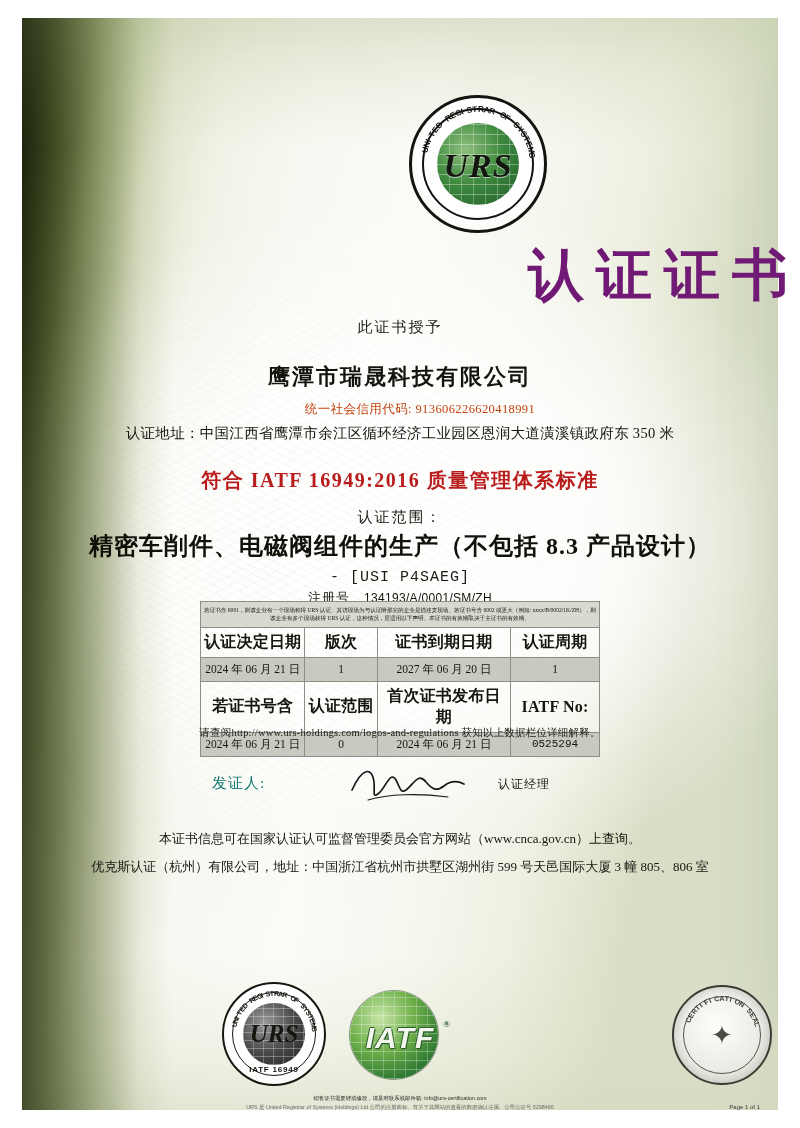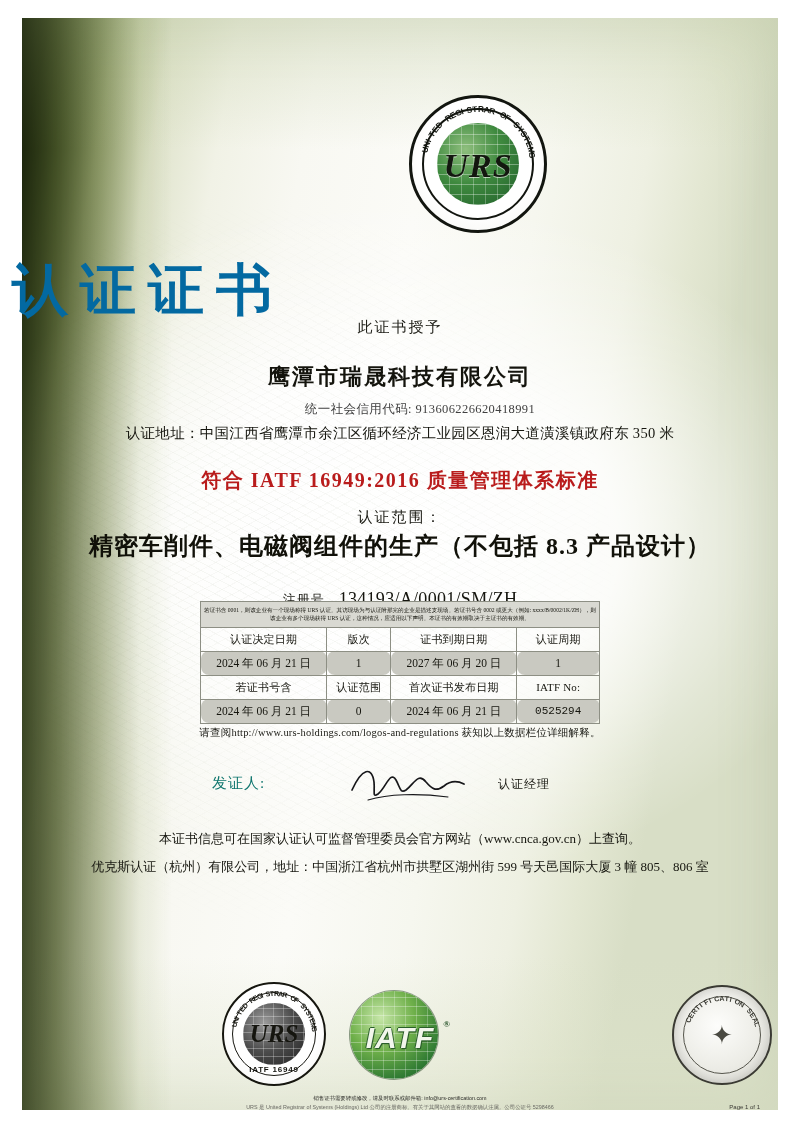--- a/index.html
+++ b/index.html
@@ -125,27 +125,27 @@
   }
   .seal-arc span {
     position: absolute;
     left: 50%; top: 50%;
     transform-origin: 0 0;
   }
 
   
   .title-cn {
     position: absolute;
-    left: 0; right: 0; top: 253px;
-    text-align: left;
+    left: 0; right: 0; top: 238px;
+    text-align: right;
     font-family: "Liberation Serif", serif;
     font-size: 56px;
     font-weight: bold;
     letter-spacing: 12px;
-    color: #0369a1;
+    color: #701a75;
     text-indent: 12px;
   }
   .awarded {
     position: absolute;
     left: 0; right: 0; top: 318px;
     text-align: center;
     font-size: 15px;
     letter-spacing: 2px;
     color: #1b1b14;
   }
@@ -157,21 +157,21 @@
     font-weight: bold;
     letter-spacing: 2px;
     color: #14140d;
   }
   .credit-code {
     position: absolute;
     left: 0; right: 0; top: 401px;
     text-align: center;
     font-size: 12.5px;
     letter-spacing: .4px;
-    color: #404040;
+    color: #c2410c;
     padding-left: 40px;
   }
   .addr {
     position: absolute;
     left: 0; right: 0; top: 424px;
     text-align: center;
     font-size: 14.5px;
     letter-spacing: .3px;
     color: #16160f;
   }
@@ -220,51 +220,51 @@
     align-items: center;
     justify-content: center;
     gap: 14px;
   }
   .regline .lbl {
     font-size: 13px;
     letter-spacing: 1px;
     color: #1b1b14;
   }
   .regline .val {
-    font-family: Liberation Serif, serif;
-    font-size: 18px;
+    font-family: Liberation Sans, sans-serif;
+    font-size: 12px;
     letter-spacing: .3px;
     color: #15150e;
   }
 
   
   .datatable {
     position: absolute;
     left: 200px; top: 601px;
     width: 400px;
     border-collapse: collapse;
     font-size: 11.5px;
   }
   .datatable td {
     border: 1px solid #8d8f84;
     padding: 4px 2px;
     text-align: center;
     color: #15150e;
     height: 22px;
   }
-  .shaded { background: #c9c9c1; border-radius: 8px; }
+  .shaded { background: #c9c9c1; }
   .note-cell {
     font-size: 5.6px;
     line-height: 1.5;
     text-align: left;
     padding: 3px 5px;
     color: #21211a;
     background: #d9d9d2;
   }
-  .hdr-cell { font-size: 11px; letter-spacing: .2px; }
+  .hdr-cell { font-size: 16px; letter-spacing: .2px; font-weight: bold; }
   .mono { font-family: "Liberation Mono", monospace; font-size: 11px; }
 
   .refline {
     position: absolute;
     left: 0; right: 0; top: 726px;
     text-align: center;
     font-size: 10.5px;
     color: #20201a;
     letter-spacing: .2px;
   }
@@ -469,20 +469,21 @@
     </div>
 
     <div class="title-cn">认证证书</div>
     <div class="awarded">此证书授予</div>
     <div class="company">鹰潭市瑞晟科技有限公司</div>
     <div class="credit-code">统一社会信用代码: 913606226620418991</div>
     <div class="addr">认证地址：中国江西省鹰潭市余江区循环经济工业园区恩润大道潢溪镇政府东 350 米</div>
     <div class="standard">符合 IATF 16949:2016 质量管理体系标准</div>
     <div class="scope-label">认证范围：</div>
     <div class="scope-text">精密车削件、电磁阀组件的生产（不包括 8.3 产品设计）</div>
+    <div class="scope-code">- [USI P4SAEG]</div>
 
     <div class="regline">
       <span class="lbl">注册号</span>
       <span class="val">134193/A/0001/SM/ZH</span>
     </div>
 
     <table class="datatable">
       <tbody>
           <tr>
         <td class="note-cell" colspan="4">若证书含 0001，则该企业有一个现场称得 URS 认证。其访现场为与认证附那完的企业是描述支现场。若证书号含 0002 或更大（例如: xxxx/B/0002/1K/ZH），则该企业有多个现场获得 URS 认证，这种情况，应适用以下声明。本证书的有效期取决于主证书的有效期。</td>

